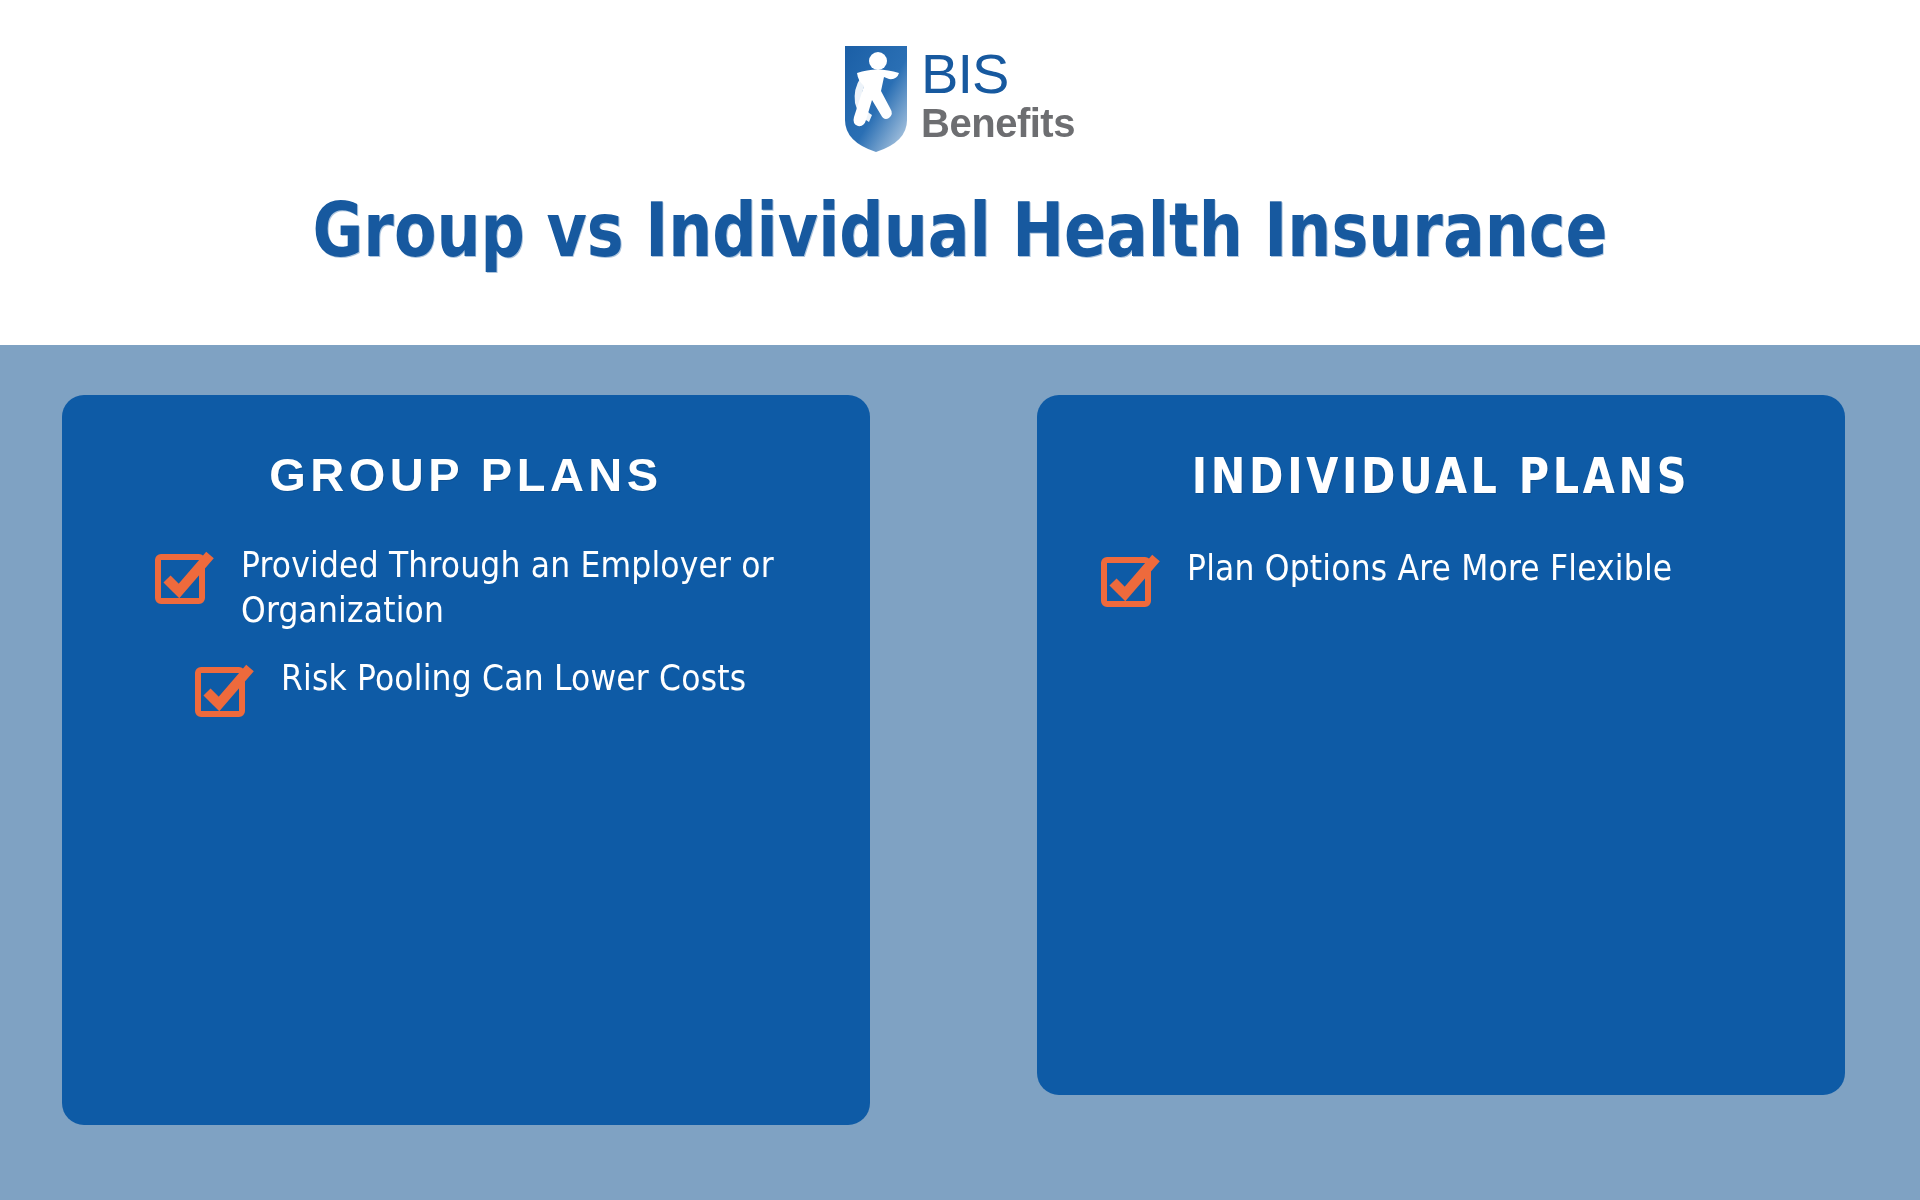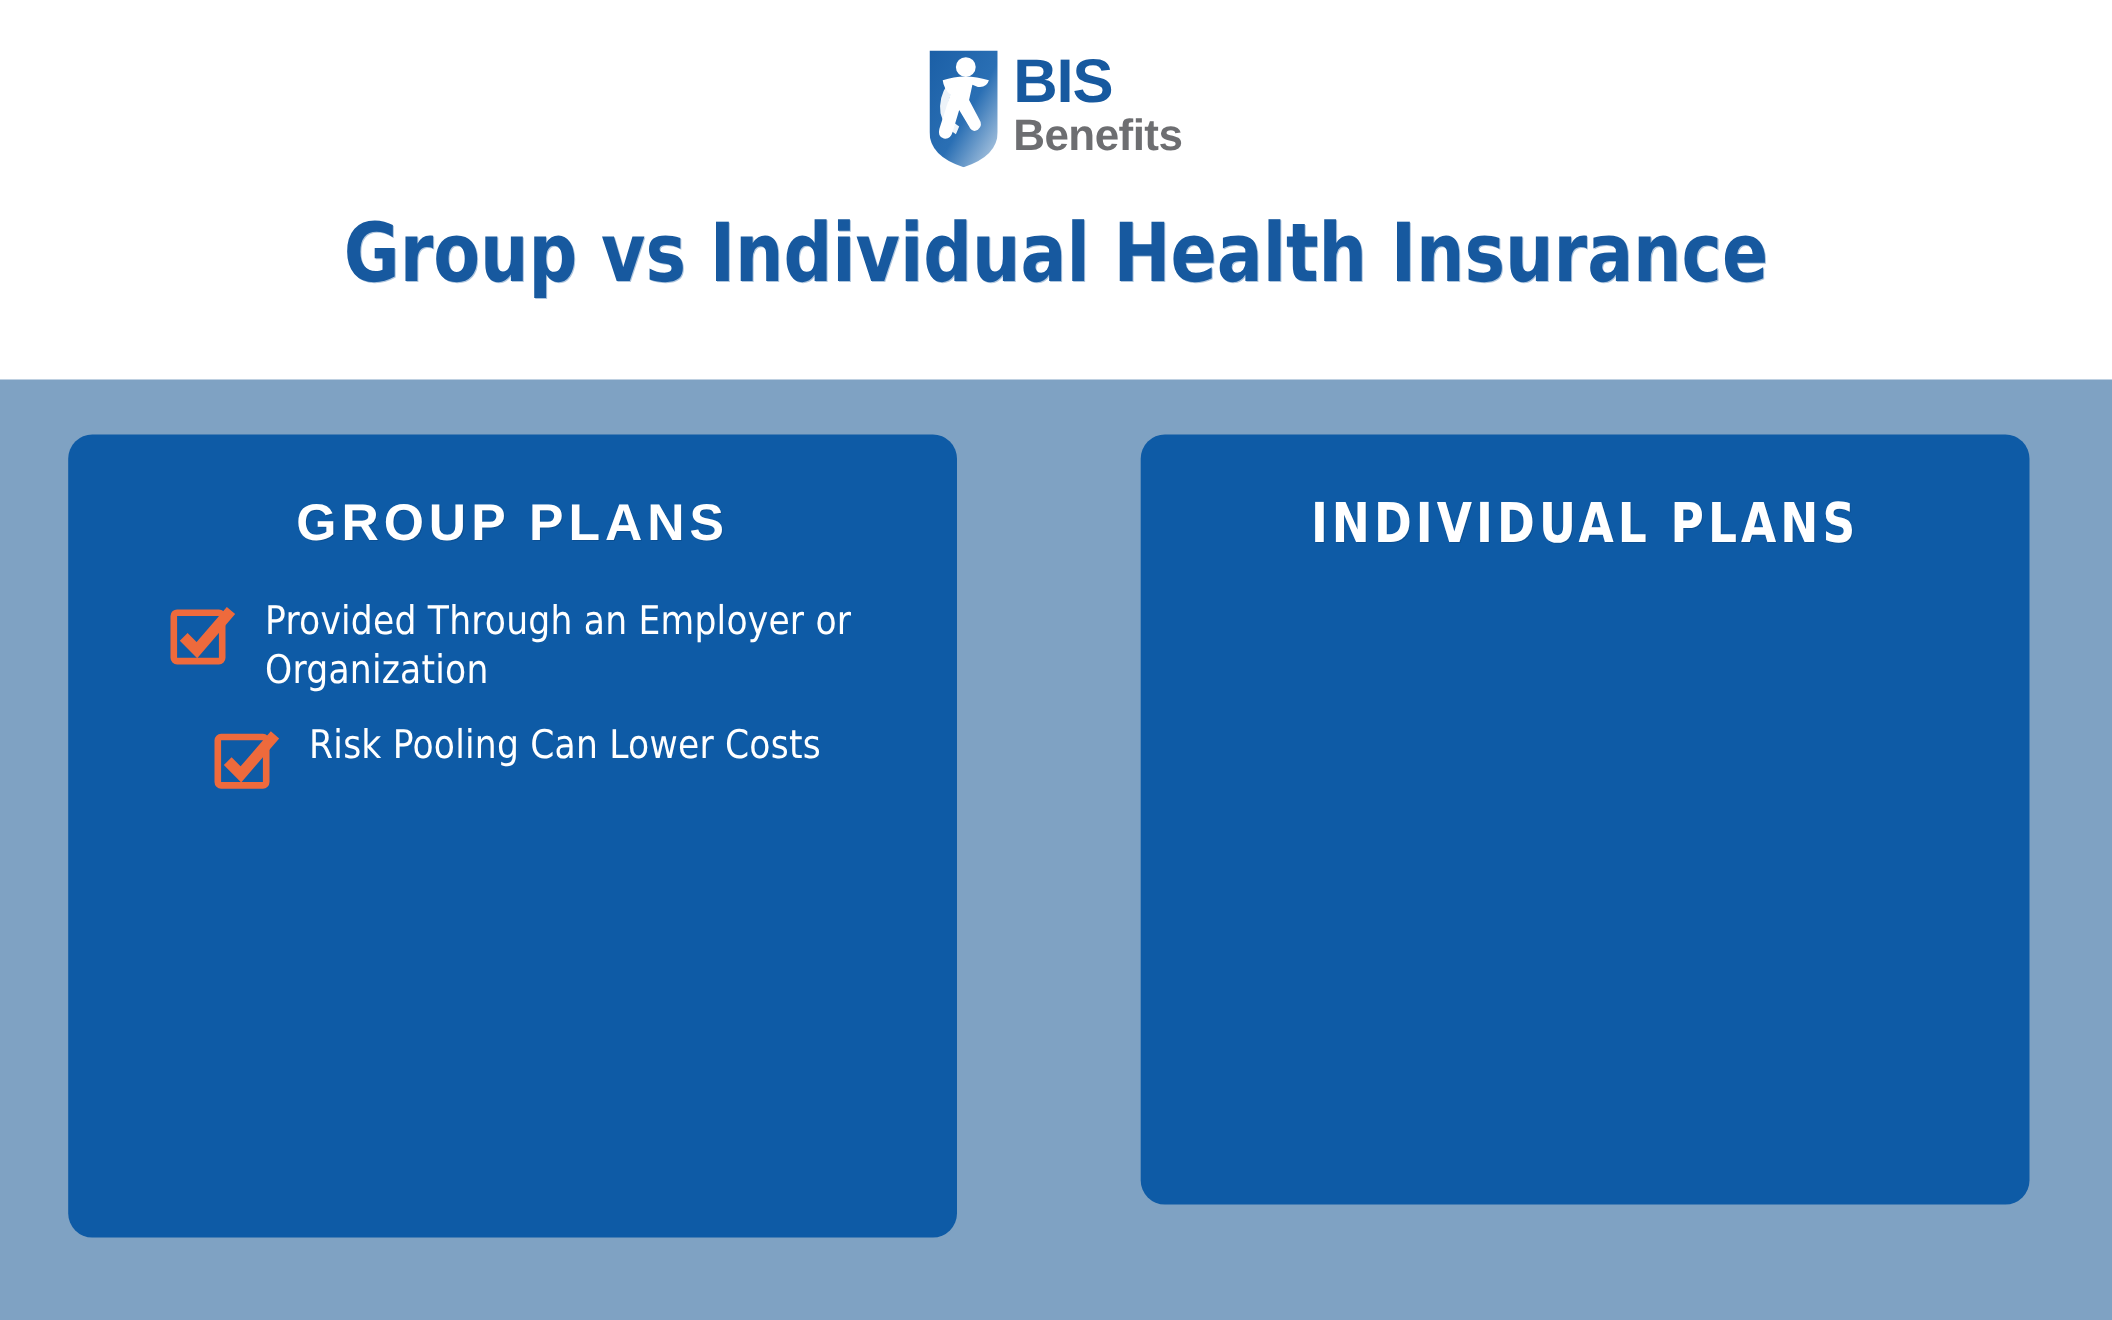--- a/index.html
+++ b/index.html
@@ -17,21 +17,21 @@
     background:#ffffff;
   }
   #logo-wrap{
     position:absolute; left:0; top:46px; width:1920px;
     display:flex; justify-content:center; align-items:flex-start; gap:14px;
   }
   #logo-mark{ width:62px; height:106px; display:block; }
   #logo-type{ display:flex; flex-direction:column; justify-content:flex-start; padding-top:2px; }
   #logo-bis{
     font-family:"Liberation Sans", sans-serif;
-    font-weight:bold; font-size:56px; line-height:0.92;
+    font-weight:normal; font-size:56px; line-height:0.92;
     color:#17599F; letter-spacing:-1px;
   }
   #logo-benefits{
     font-family:"Liberation Sans", sans-serif;
     font-weight:bold; font-size:40px; line-height:1.05;
     color:#6D6E71; letter-spacing:-0.5px; margin-top:2px;
   }
 
   #page-title{
     position:absolute; left:0; top:192px; width:1920px; text-align:center;
@@ -149,19 +149,26 @@
 
     </div>
   </div>
 
   <div class="card" id="card-individual">
     <div class="card-heading" id="heading-individual">INDIVIDUAL PLANS</div>
 
     <div class="list">
 
 
+      <div class="list-item">
+        <svg class="check-icon" viewBox="0 0 62 62" xmlns="http://www.w3.org/2000/svg">
+          <rect x="5" y="11" width="44" height="44" rx="3" fill="none" stroke="#EE6A3C" stroke-width="6"></rect>
+          <path d="M14 33 L26 45 L57 9" fill="none" stroke="#EE6A3C" stroke-width="10" stroke-linecap="butt" stroke-linejoin="miter"></path>
+        </svg>
+        <div class="item-text">Plan Options Are More Flexible</div>
+      </div>
 
 
 
     </div>
   </div>
 
 </div>
 
 </body></html>

